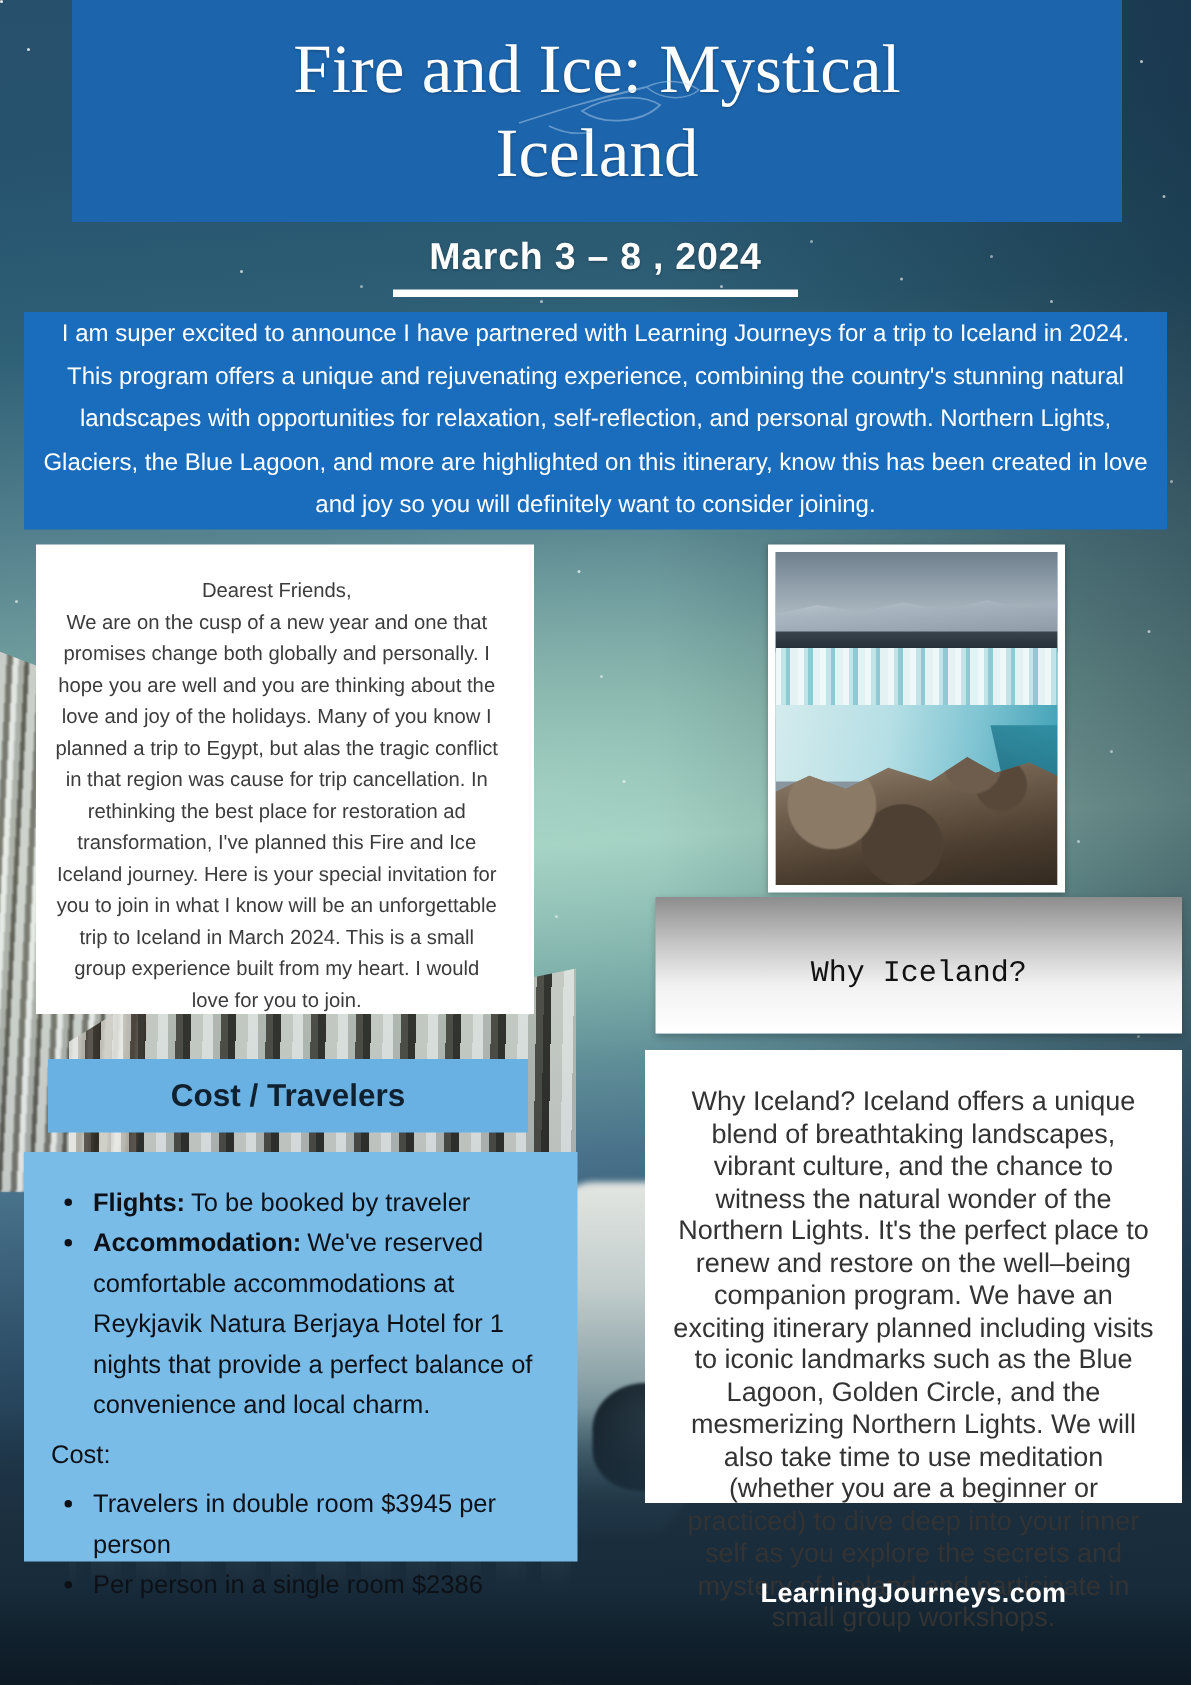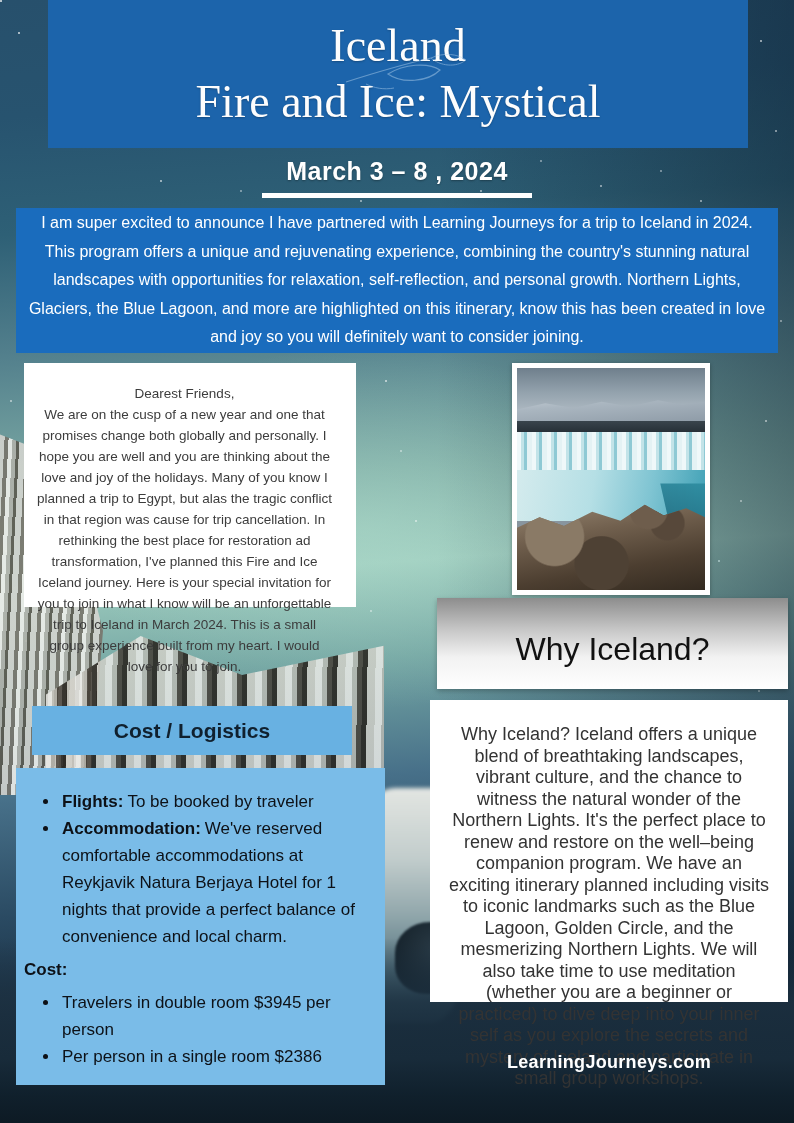--- a/index.html
+++ b/index.html
@@ -54,21 +54,21 @@
   .leaf-svg{position:absolute;left:288px;top:44px;opacity:.45;}
 
   .date-wrap{position:absolute;left:0;top:157px;width:794px;text-align:center;}
   .date-text{font-size:25px;font-weight:bold;color:#fff;letter-spacing:.5px;text-shadow:0 1px 2px rgba(0,0,0,.3);}
   .date-underline{width:270px;height:5px;background:#fff;margin:7px auto 0 auto;}
 
   .intro-box{position:absolute;left:16px;top:208px;width:762px;height:145px;background:#1a6cbd;
     display:flex;align-items:center;justify-content:center;}
   .intro-box p{margin:0;padding:0 12px;color:#fff;font-size:16px;line-height:28.5px;text-align:center;}
 
-  .letter-card{position:absolute;left:24px;top:363px;width:332px;height:244px;background:#fff;box-sizing:border-box;
+  .letter-card{position:absolute;left:24px;top:363px;width:332px;height:313px;background:#fff;box-sizing:border-box;
     padding:20px 24px 0 13px;color:#3c3c3c;font-size:13.5px;line-height:21px;text-align:center;}
 
   .photo-frame{position:absolute;left:512px;top:363px;width:188px;height:222px;background:#fff;padding:5px;box-sizing:content-box;
     box-shadow:0 1px 4px rgba(0,0,0,.3);}
   .photo{position:relative;width:100%;height:100%;overflow:hidden;background:#88959f;}
   .photo>div{position:absolute;left:0;width:100%;}
   .ph-sky{top:0;height:20%;background:linear-gradient(180deg,#6f7f8c,#93a2ad 55%,#aeb9c2);}
   .ph-mtn{top:11%;height:14%;background:linear-gradient(175deg,#cdd5dc 0%,#aab6c0 40%,#8d9aa6 100%);
     clip-path:polygon(0 55%,15% 35%,30% 50%,45% 30%,60% 45%,75% 25%,88% 40%,100% 30%,100% 100%,0 100%);}
   .ph-band{top:24%;height:6%;background:linear-gradient(180deg,#39444c,#222b32);}
@@ -80,34 +80,34 @@
     background:radial-gradient(circle at 70% 10%,#6e5d4c 0 12%,transparent 13%),
       radial-gradient(circle at 80% 25%,#57483a 0 10%,transparent 11%),
       radial-gradient(circle at 20% 40%,#8a7a66 0 18%,transparent 19%),
       radial-gradient(circle at 45% 70%,#4e4134 0 22%,transparent 23%),
       linear-gradient(170deg,#9b8a75 0%,#71604e 35%,#4c3e30 70%,#332a20 100%);
     clip-path:polygon(0 30%,12% 18%,25% 28%,40% 12%,55% 22%,68% 4%,78% 16%,90% 8%,100% 18%,100% 100%,0 100%);}
 
   .why-banner{position:absolute;left:437px;top:598px;width:351px;height:91px;
     background:linear-gradient(180deg,#8d8d8d 0%,#c7c7c7 35%,#f2f2f2 65%,#ffffff 100%);
     display:flex;align-items:center;justify-content:center;box-shadow:0 2px 5px rgba(0,0,0,.25);}
-  .why-banner .heading{font-family:Liberation Sans, sans-serif;font-size:32px;color:#111;padding-top:12px;}
+  .why-banner .heading{font-family:Liberation Mono, monospace;font-size:20px;color:#111;padding-top:12px;}
 
   .why-card{position:absolute;left:430px;top:700px;width:358px;height:302px;background:#fff;box-sizing:border-box;
     padding:24px 18px 0 18px;color:#333;font-size:18px;line-height:21.5px;text-align:center;}
 
   .cost-banner{position:absolute;left:32px;top:706px;width:320px;height:49px;background:#68b1e2;
     display:flex;align-items:center;justify-content:center;}
   .cost-banner .heading{font-size:21px;font-weight:bold;color:#10202e;}
 
-  .cost-card{position:absolute;left:16px;top:768px;width:369px;height:317px;background:#7abce8;box-sizing:border-box;
+  .cost-card{position:absolute;left:16px;top:768px;width:369px;height:273px;background:#7abce8;box-sizing:border-box;
     padding:14px 10px 0 6px;color:#0d1117;font-size:17px;line-height:27px;}
   .cost-card ul{margin:6px 0;padding-left:38px;list-style:disc;}
   .cost-card li{padding-left:2px;}
-  .cost-card .cost-label{font-weight:bold;margin-left:2px;}
+  .cost-card .cost-label{font-weight:normal;margin-left:12px;}
   .b{font-weight:bold;margin-right:4px;}
 
   .footer{position:absolute;left:430px;top:1052px;width:358px;text-align:center;}
   .footer span{font-size:18px;font-weight:bold;color:#fff;letter-spacing:.3px;}
 </style>
 </head>
 <body>
 
 <div class="page">
 
@@ -121,22 +121,22 @@
   <div class="rock-dark-gap"></div>
   <div class="water-bottom"></div>
 
   <div class="title-box">
     <svg class="leaf-svg" width="140" height="60" viewBox="0 0 140 60">
       <path d="M10 38 C 35 30, 60 22, 95 14" fill="none" stroke="#bcd8f0" stroke-width="1.2"></path>
       <path d="M52 30 C 68 20, 92 18, 104 26 C 92 38, 66 40, 52 30 Z" fill="none" stroke="#bcd8f0" stroke-width="1.2"></path>
       <path d="M95 14 C 108 8, 122 10, 130 16 C 120 24, 104 22, 95 14 Z" fill="none" stroke="#bcd8f0" stroke-width="1"></path>
       <path d="M30 40 C 38 44, 48 46, 58 44" fill="none" stroke="#bcd8f0" stroke-width="1"></path>
     </svg>
+    <div class="line">Fire and Ice: Mystical</div>
     <div class="line">Iceland</div>
-    <div class="line">Fire and Ice: Mystical</div>
   </div>
 
   <div class="date-wrap">
     <div class="date-text">March 3 – 8 , 2024</div>
     <div class="date-underline"></div>
   </div>
 
   <div class="intro-box">
     <p>I am super excited to announce I have partnered with Learning Journeys for a trip to Iceland in 2024. This program offers a unique and rejuvenating experience, combining the country's stunning natural landscapes with opportunities for relaxation, self-reflection, and personal growth. Northern Lights, Glaciers, the Blue Lagoon, and more are highlighted on this itinerary, know this has been created in love and joy so you will definitely want to consider joining.</p>
   </div>
@@ -160,21 +160,21 @@
 
   <div class="why-banner">
     <div class="heading">Why Iceland?</div>
   </div>
 
   <div class="why-card">
     <div>Why Iceland? Iceland offers a unique blend of breathtaking landscapes, vibrant culture, and the chance to witness the natural wonder of the Northern Lights. It's the perfect place to renew and restore on the well–being companion program. We have an exciting itinerary planned including visits to iconic landmarks such as the Blue Lagoon, Golden Circle, and the mesmerizing Northern Lights. We will also take time to use meditation (whether you are a beginner or practiced) to dive deep into your inner self as you explore the secrets and mystery of Iceland and participate in small group workshops.</div>
   </div>
 
   <div class="cost-banner">
-    <div class="heading">Cost / Logistics</div>
+    <div class="heading">Cost / Travelers</div>
   </div>
 
   <div class="cost-card">
     <ul>
       <li>
         <span class="b">Flights:</span><span>To be booked by traveler</span>
       </li>
       <li>
         <span class="b">Accommodation:</span><span>We've reserved comfortable accommodations at Reykjavik Natura Berjaya Hotel for 1 nights that provide a perfect balance of convenience and local charm.</span>
       </li>

